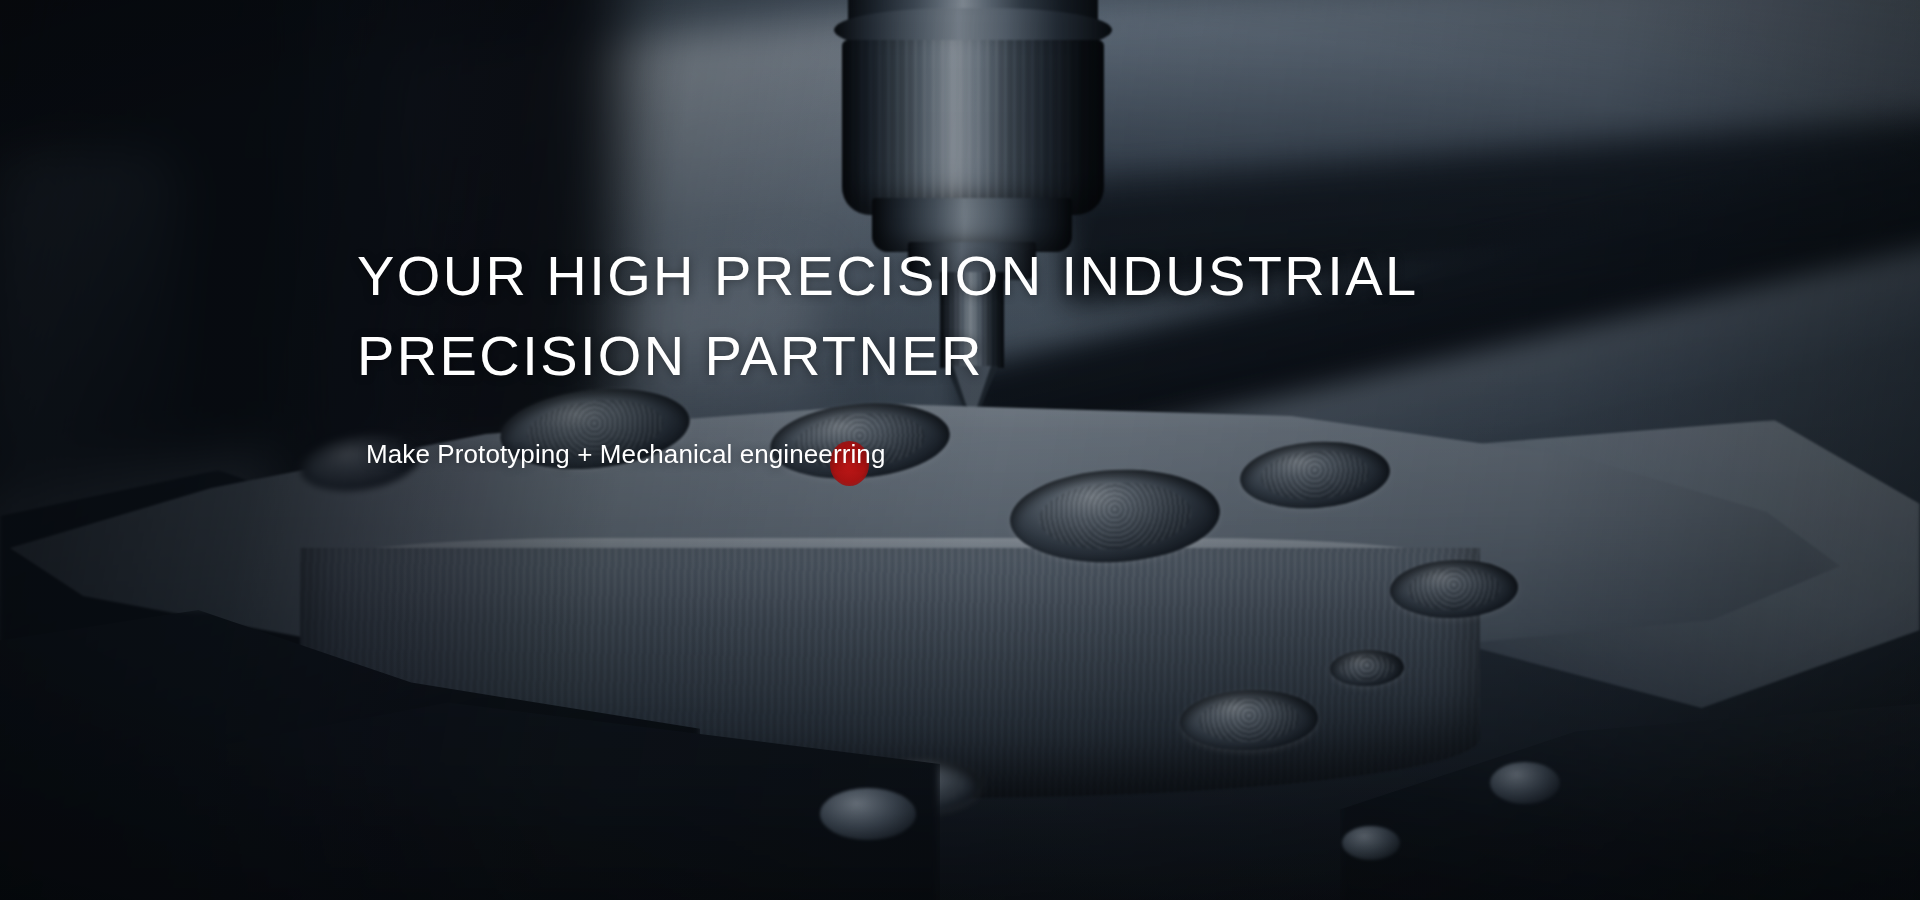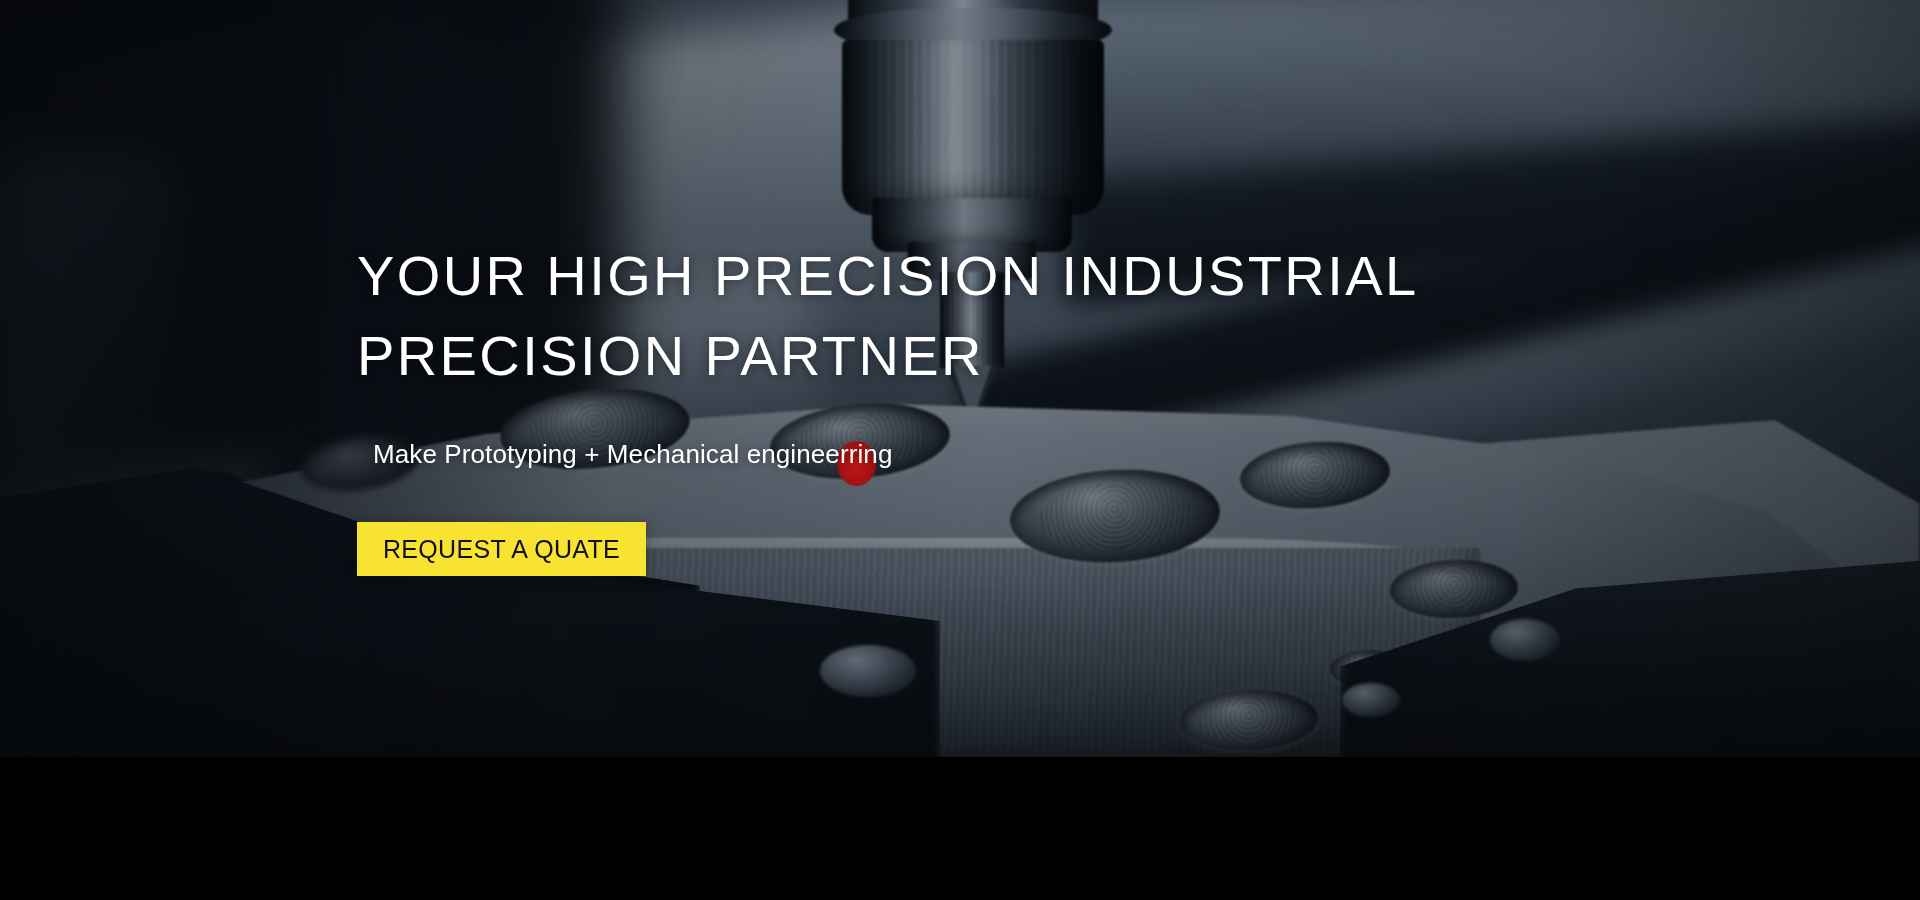--- a/index.html
+++ b/index.html
@@ -7,21 +7,21 @@
     padding: 0;
     background: #000;
   }
   body {
     font-family: "Liberation Sans", sans-serif;
   }
 
   .hero {
     position: relative;
     width: 1920px;
-    height: 757px;
+    height: 900px;
     overflow: hidden;
     background: #14532d;
   }
 
   
   .bg {
     position: absolute;
     inset: 0;
     overflow: hidden;
   }
@@ -376,21 +376,21 @@
     font-weight: 400;
     font-size: 56px;
     line-height: 80px;
     letter-spacing: 2.4px;
     color: #ffffff;
     text-shadow: 0 1px 10px rgba(0,0,0,.45);
     white-space: nowrap;
   }
 
   .subtitle {
-    margin: 16px;
+    margin: 9px;
     font-family: "Liberation Sans", sans-serif;
     font-weight: 400;
     font-size: 26px;
     line-height: 56px;
     letter-spacing: .1px;
     color: #ffffff;
     text-shadow: 0 1px 8px rgba(0,0,0,.4);
     white-space: nowrap;
   }
   .subtitle-1 { margin-top: 30px; }
@@ -499,18 +499,15 @@
   </div>
 
   <div class="content">
 
     <h1 class="headline">YOUR HIGH PRECISION INDUSTRIAL</h1>
     <h1 class="headline">PRECISION PARTNER</h1>
 
     <p class="subtitle subtitle-1"><span>Make Prototyping + Mechanical enginee</span><span class="typo-mark">rrin</span><span>g</span></p>
 
 
-    <div class="cta-row">
-      <button class="cta-button">REQUEST A QUATE</button>
-    </div>
 
   </div>
 </div>
 
 </body></html>

